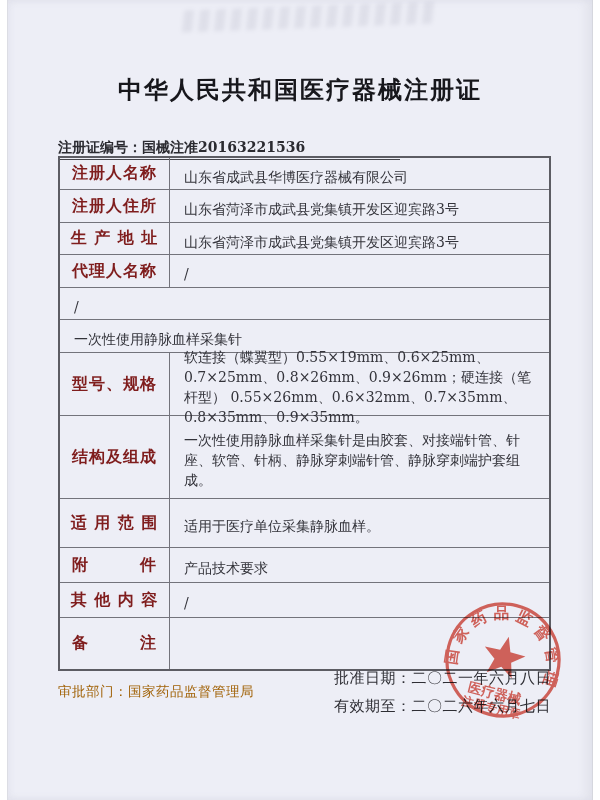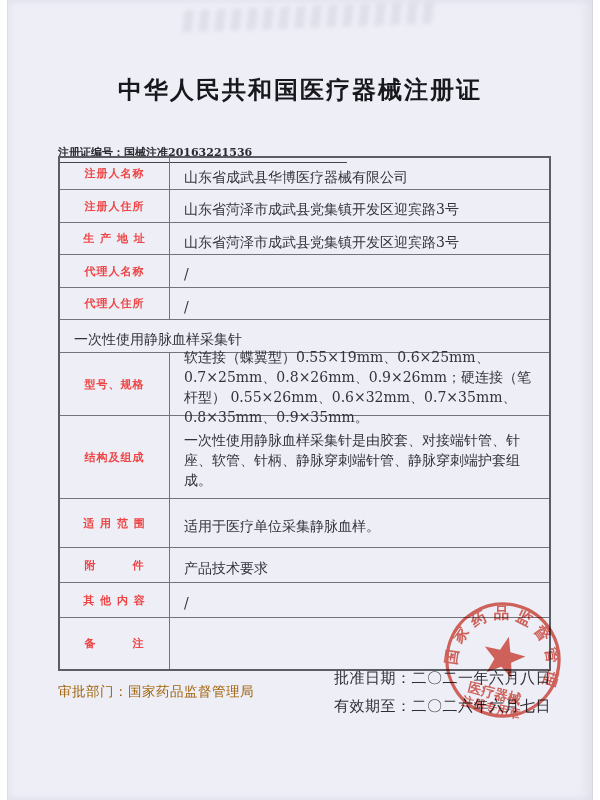--- a/index.html
+++ b/index.html
@@ -22,42 +22,42 @@
       repeating-linear-gradient(90deg, rgba(110,110,135,.8) 0 10px, transparent 10px 16px);
     transform:rotate(-2deg) skewX(-8deg);
   }
   .title{
     position:absolute;left:0;right:0;top:74px;
     text-align:center;
     font-size:24px;font-weight:bold;letter-spacing:2px;
     color:#17171c;
   }
   .certline{
-    position:absolute;left:58px;top:145px;
-    font-size:11px;font-weight:bold;color:#2b2b31;
+    position:absolute;left:58px;top:139px;
+    font-size:14px;font-weight:bold;color:#2b2b31;
   }
   .certline .ul{
     display:inline-block;
     border-bottom:1.5px solid #44444b;
     padding:0 95px 2px 0;
   }
   .cert-table{
     position:absolute;left:58px;top:156px;width:493px;
     border:2px solid #5c5c63;
     box-sizing:border-box;
     background:transparent;
   }
   .trow{display:flex;align-items:stretch;}
   .trow + .trow{border-top:1.4px solid #73737b;}
   .tlabel{
     width:110px;flex:0 0 110px;box-sizing:border-box;
     border-right:1.4px solid #73737b;
     display:flex;align-items:center;justify-content:center;
-    font-size:11px;font-weight:bold;letter-spacing:1px;
-    color:#ef4444;text-align:center;
+    font-size:16px;font-weight:bold;letter-spacing:1px;
+    color:#7f1d1d;text-align:center;
   }
   .tvalue{
     flex:1;box-sizing:border-box;
     display:flex;align-items:center;
     padding:12px 12px 4px 14px;
     font-size:14px;color:#33333a;line-height:1.42;
   }
   .footer-left{
     position:absolute;left:58px;top:683px;
     font-size:13.5px;font-weight:500;color:#a16207;letter-spacing:0.5px;
@@ -98,21 +98,20 @@
   </div>
   <div class="trow" style="height:31px">
     <div class="tlabel">生 产 地 址</div>
     <div class="tvalue">山东省菏泽市成武县党集镇开发区迎宾路3号</div>
   </div>
   <div class="trow" style="height:32px">
     <div class="tlabel">代理人名称</div>
     <div class="tvalue">/</div>
   </div>
   <div class="trow" style="height:31px">
-    <div class="tlabel">代理人住所</div>
     <div class="tvalue">/</div>
   </div>
   <div class="trow" style="height:32px">
     <div class="tvalue">一次性使用静脉血样采集针</div>
   </div>
   <div class="trow" style="height:62px">
     <div class="tlabel">型号、规格</div>
     <div class="tvalue">软连接（蝶翼型）0.55×19mm、0.6×25mm、0.7×25mm、0.8×26mm、0.9×26mm；硬连接（笔杆型） 0.55×26mm、0.6×32mm、0.7×35mm、0.8×35mm、0.9×35mm。</div>
   </div>
   <div class="trow" style="height:82px">

